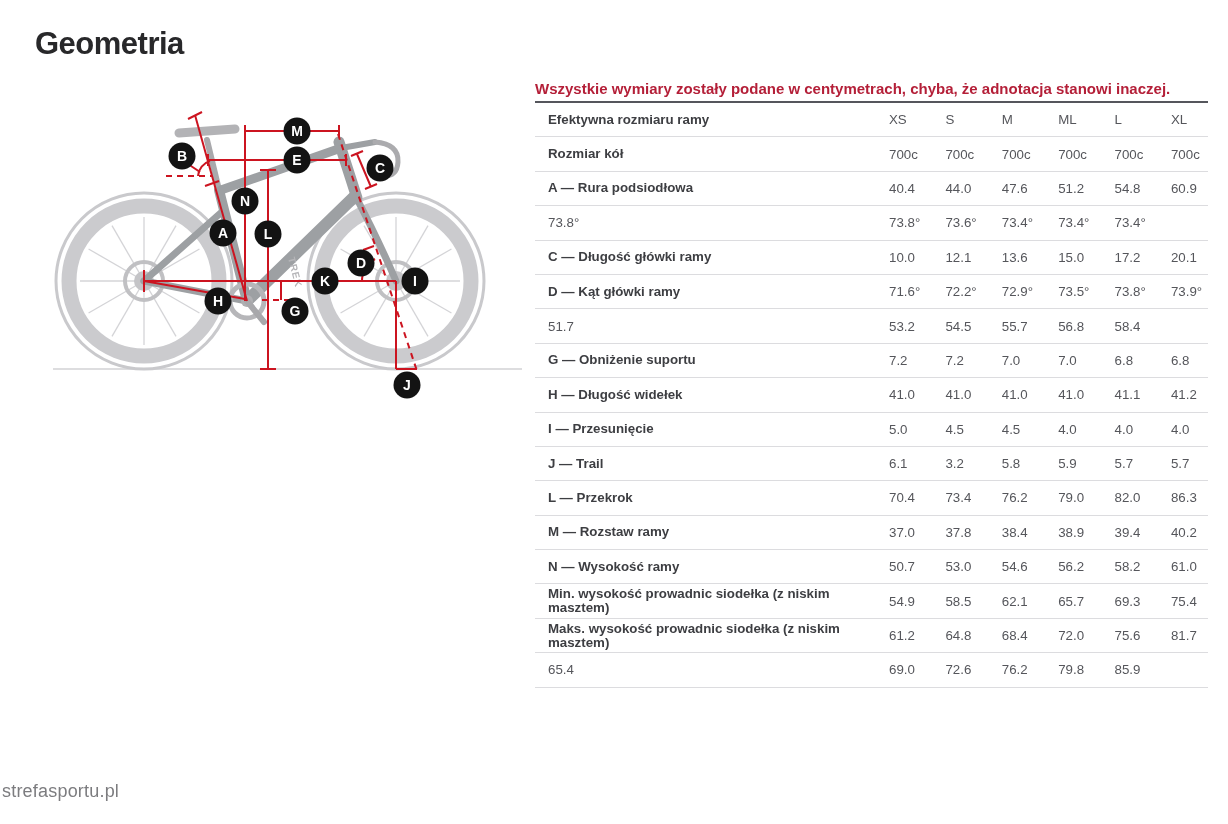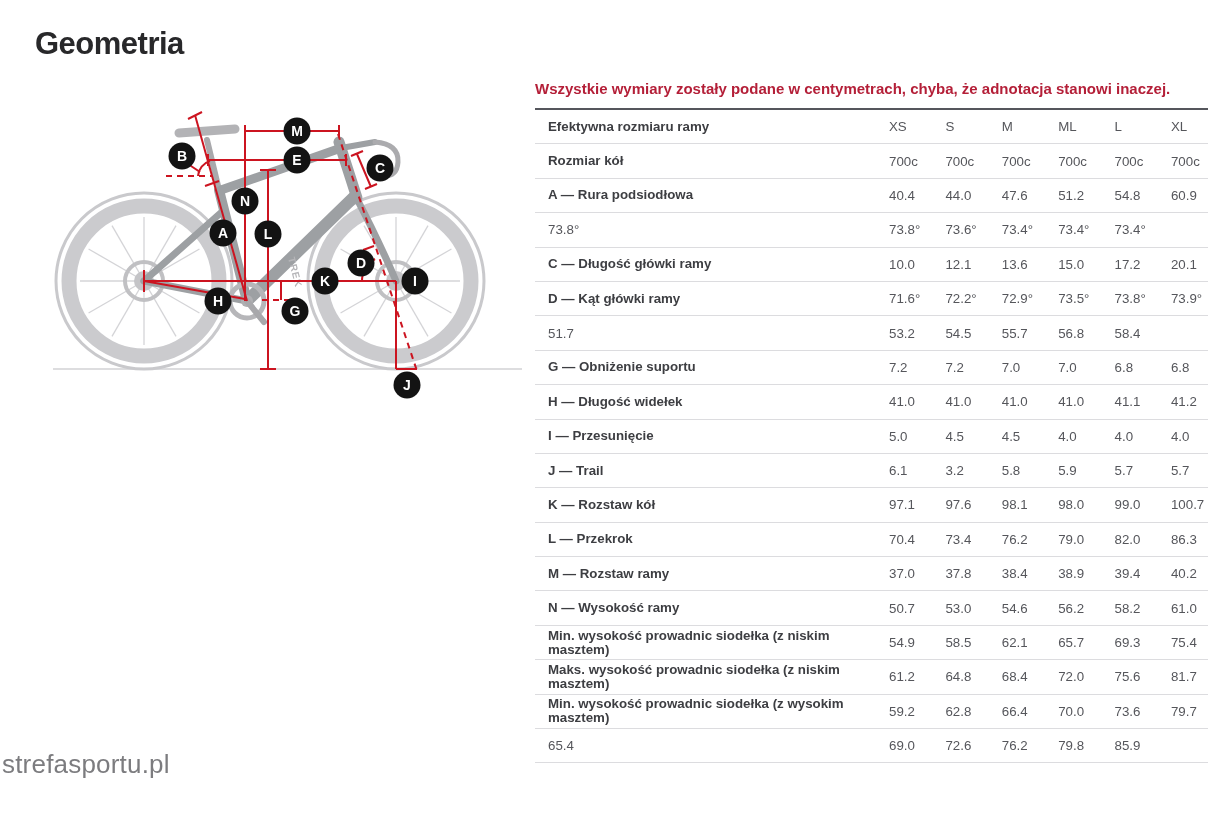--- a/index.html
+++ b/index.html
@@ -11,38 +11,38 @@
   .page-title {
     position:absolute; left:35px; top:26px;
     font-size:31px; font-weight:800; letter-spacing:-0.5px; color:#28282a;
   }
   .diagram {
     position:absolute; left:48px; top:98px; width:484px; height:322px;
   }
   .right-col { position:absolute; left:535px; top:79px; width:673px; }
   .units-note {
     color:#b41f38; font-weight:bold; font-size:15px; line-height:19px;
-    margin-bottom:10px; white-space:nowrap;
+    margin-bottom:3px; white-space:nowrap;
   }
   .geo-table { border-top:2px solid #55565c; width:673px; }
   .trow {
     display:grid;
     grid-template-columns:341px 56.4px 56.4px 56.4px 56.4px 56.4px 37px;
     align-items:center;
     height:34.4px;
     border-bottom:1px solid #dcdcdf;
     padding-left:13px;
     font-size:13.3px;
   }
   .trow .label { font-weight:bold; color:#3d3e42; padding-right:8px; line-height:14px; }
   .trow .val, .trow .size { color:#55565b; font-weight:normal; }
   .thead .size { color:#55565b; }
   .watermark {
-    position:absolute; left:2px; top:749px;
-    font-size:26px; color:#7c7c7f; letter-spacing:0.2px;text-align:center;
+    position:absolute; left:2px; top:781px;
+    font-size:18px; color:#7c7c7f; letter-spacing:0.2px;text-align:center;
   }
   
   .red-solid  { stroke:#cc1420; stroke-width:2; fill:none; }
   .red-dash   { stroke:#cc1420; stroke-width:2; fill:none; stroke-dasharray:6 5; }
   .badge-c    { fill:#131313; }
   .badge-t    { fill:#ffffff; font-size:14px; font-weight:bold; text-anchor:middle;
                 font-family:"Liberation Sans", sans-serif; }
   .spoke      { stroke:#d4d4d7; stroke-width:1.3; }
 </style>
 </head>
@@ -300,29 +300,20 @@
   <div class="trow">
     <div class="label">J — Trail</div>
     <div class="val">6.1</div>
     <div class="val">3.2</div>
     <div class="val">5.8</div>
     <div class="val">5.9</div>
     <div class="val">5.7</div>
     <div class="val">5.7</div>
   </div>
 
-  <div class="trow">
-    <div class="label">K — Rozstaw kół</div>
-    <div class="val">97.1</div>
-    <div class="val">97.6</div>
-    <div class="val">98.1</div>
-    <div class="val">98.0</div>
-    <div class="val">99.0</div>
-    <div class="val">100.7</div>
-  </div>
 
   <div class="trow">
     <div class="label">L — Przekrok</div>
     <div class="val">70.4</div>
     <div class="val">73.4</div>
     <div class="val">76.2</div>
     <div class="val">79.0</div>
     <div class="val">82.0</div>
     <div class="val">86.3</div>
   </div>
@@ -360,29 +351,20 @@
   <div class="trow">
     <div class="label">Maks. wysokość prowadnic siodełka (z niskim masztem)</div>
     <div class="val">61.2</div>
     <div class="val">64.8</div>
     <div class="val">68.4</div>
     <div class="val">72.0</div>
     <div class="val">75.6</div>
     <div class="val">81.7</div>
   </div>
 
-  <div class="trow">
-    <div class="label">Min. wysokość prowadnic siodełka (z wysokim masztem)</div>
-    <div class="val">59.2</div>
-    <div class="val">62.8</div>
-    <div class="val">66.4</div>
-    <div class="val">70.0</div>
-    <div class="val">73.6</div>
-    <div class="val">79.7</div>
-  </div>
 
   <div class="trow">
     <div class="val">65.4</div>
     <div class="val">69.0</div>
     <div class="val">72.6</div>
     <div class="val">76.2</div>
     <div class="val">79.8</div>
     <div class="val">85.9</div>
   </div>
 </div>

